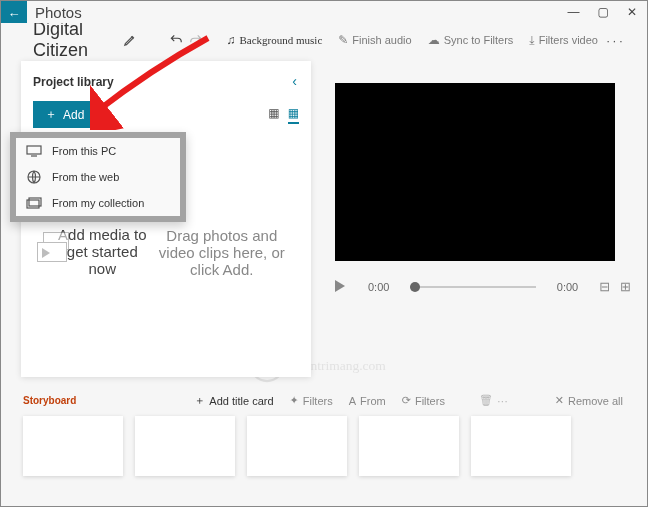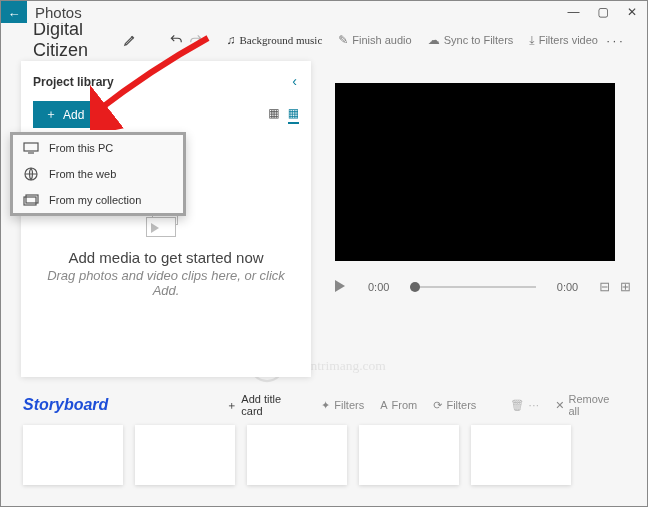--- a/index.html
+++ b/index.html
@@ -46,49 +46,49 @@
   .lib-head { display:flex; align-items:flex-end; padding: 12px 10px 8px 12px; }
   .lib-title { font-size: 12px; font-weight:600; flex:1; }
   .lib-collapse { color:#0a7e9c; font-size:14px; padding-right:4px;}
   .lib-row2 { display:flex; align-items:center; padding: 4px 12px 0 12px; }
   .add-btn {
     background:#0a7e9c; color:#fff; border:none; font-size:12px;
     padding: 5px 12px; display:flex; align-items:center; gap:6px; cursor:pointer;
   }
   .view-toggles { margin-left:auto; display:flex; gap:8px; color:#555;}
   .view-toggles .sel { color:#0a7e9c; border-bottom: 2px solid #0a7e9c; padding-bottom:2px;}
-  .lib-empty { flex:1; display:flex; flex-direction:column; align-items:center; justify-content:center; padding: 0 16px; }
+  .lib-empty { flex:1; display:flex; flex-direction:row; align-items:center; justify-content:center; padding: 0 16px; }
   .empty-glyph { width:40px; height:34px; position:relative; margin-bottom:8px; opacity:0.55;}
   .eg1 { position:absolute; top:0; left:6px; width:26px; height:18px; border:1.5px solid #888; background:#fff;}
   .eg2 { position:absolute; top:10px; left:0; width:30px; height:20px; border:1.5px solid #888; background:#fff; display:flex; align-items:center; justify-content:center;}
   .eg2::after { content:""; width:0;height:0; border-left:8px solid #888; border-top:5px solid transparent; border-bottom:5px solid transparent; position:absolute; bottom:3px; left:4px;}
   .empty-title { font-size: 15px; color:#444; font-weight:400; margin-bottom:2px; text-align:center;}
-  .empty-sub { font-size: 13px; color:#888; text-align:center;font-style:italic;}
+  .empty-sub { font-size: 15px; color:#888; text-align:center;}
   
   .dropdown {
     position:absolute; top:132px; left:10px; width:176px;
-    background:#f9f9f9; border:3px solid #a3a3a3;
+    background:#f9f9f9; border:6px solid #a3a3a3;
     box-shadow: 0 4px 10px rgba(0,0,0,0.2); z-index:5;
   }
   .dd-item { display:flex; align-items:center; gap:10px; padding:6px 10px; font-size:11px; color:#333; cursor:pointer;}
   .dd-ico { width:16px; height:14px; display:flex; align-items:center; justify-content:center; font-size:12px; color:#555;}
   
   .preview-area { flex:1; padding: 10px 16px 0 20px; display:flex; flex-direction:column; }
   .video-box { background:#000; width: 280px; height: 178px; margin-top:16px; }
   .play-row { display:flex; align-items:center; gap:21px; margin-top:18px; font-size:11px; color:#666;}
   .play-glyph { width:12px; color:#888;}
   .scrub { flex:1; height:2px; background:#c9c9c9; position:relative;}
   .scrub-head { position:absolute; left:0; top:-4px; width:10px; height:10px; border-radius:50%; background:#666;}
   .zoom-ctrl { display:flex; gap:10px; color:#888; font-size:13px;}
   
   .storyboard {
     margin: 16px 16px 0 22px;
   }
   .sb-head { display:flex; align-items:center; font-size:11px; margin-bottom:8px; color:#555;}
-  .sb-title { font-size:16px; font-weight:600; color:#1d4ed8; margin-right: 110px; font-style: italic;}
+  .sb-title { font-size:10px; font-weight:600; color:#c2410c; margin-right: 110px;}
   .sb-btn { display:flex; align-items:center; gap:4px; padding: 0 8px; color:#888;}
   .sb-btn .g { font-size:11px;}
   .sb-btn.enabled { color:#333;}
   .sb-remove { margin-left:auto; color:#888;}
   .sb-cards { display:flex; gap:12px; }
   .sb-card { width:100px; height:60px; background:#fff; box-shadow: 0 1px 4px rgba(0,0,0,0.15);}
   
   .arrow-svg { position:absolute; top:30px; left:90px; z-index:10; pointer-events:none;}
   
   .watermark { position:absolute; left:246px; top:342px; width:150px; opacity:0.22; pointer-events:none;}

